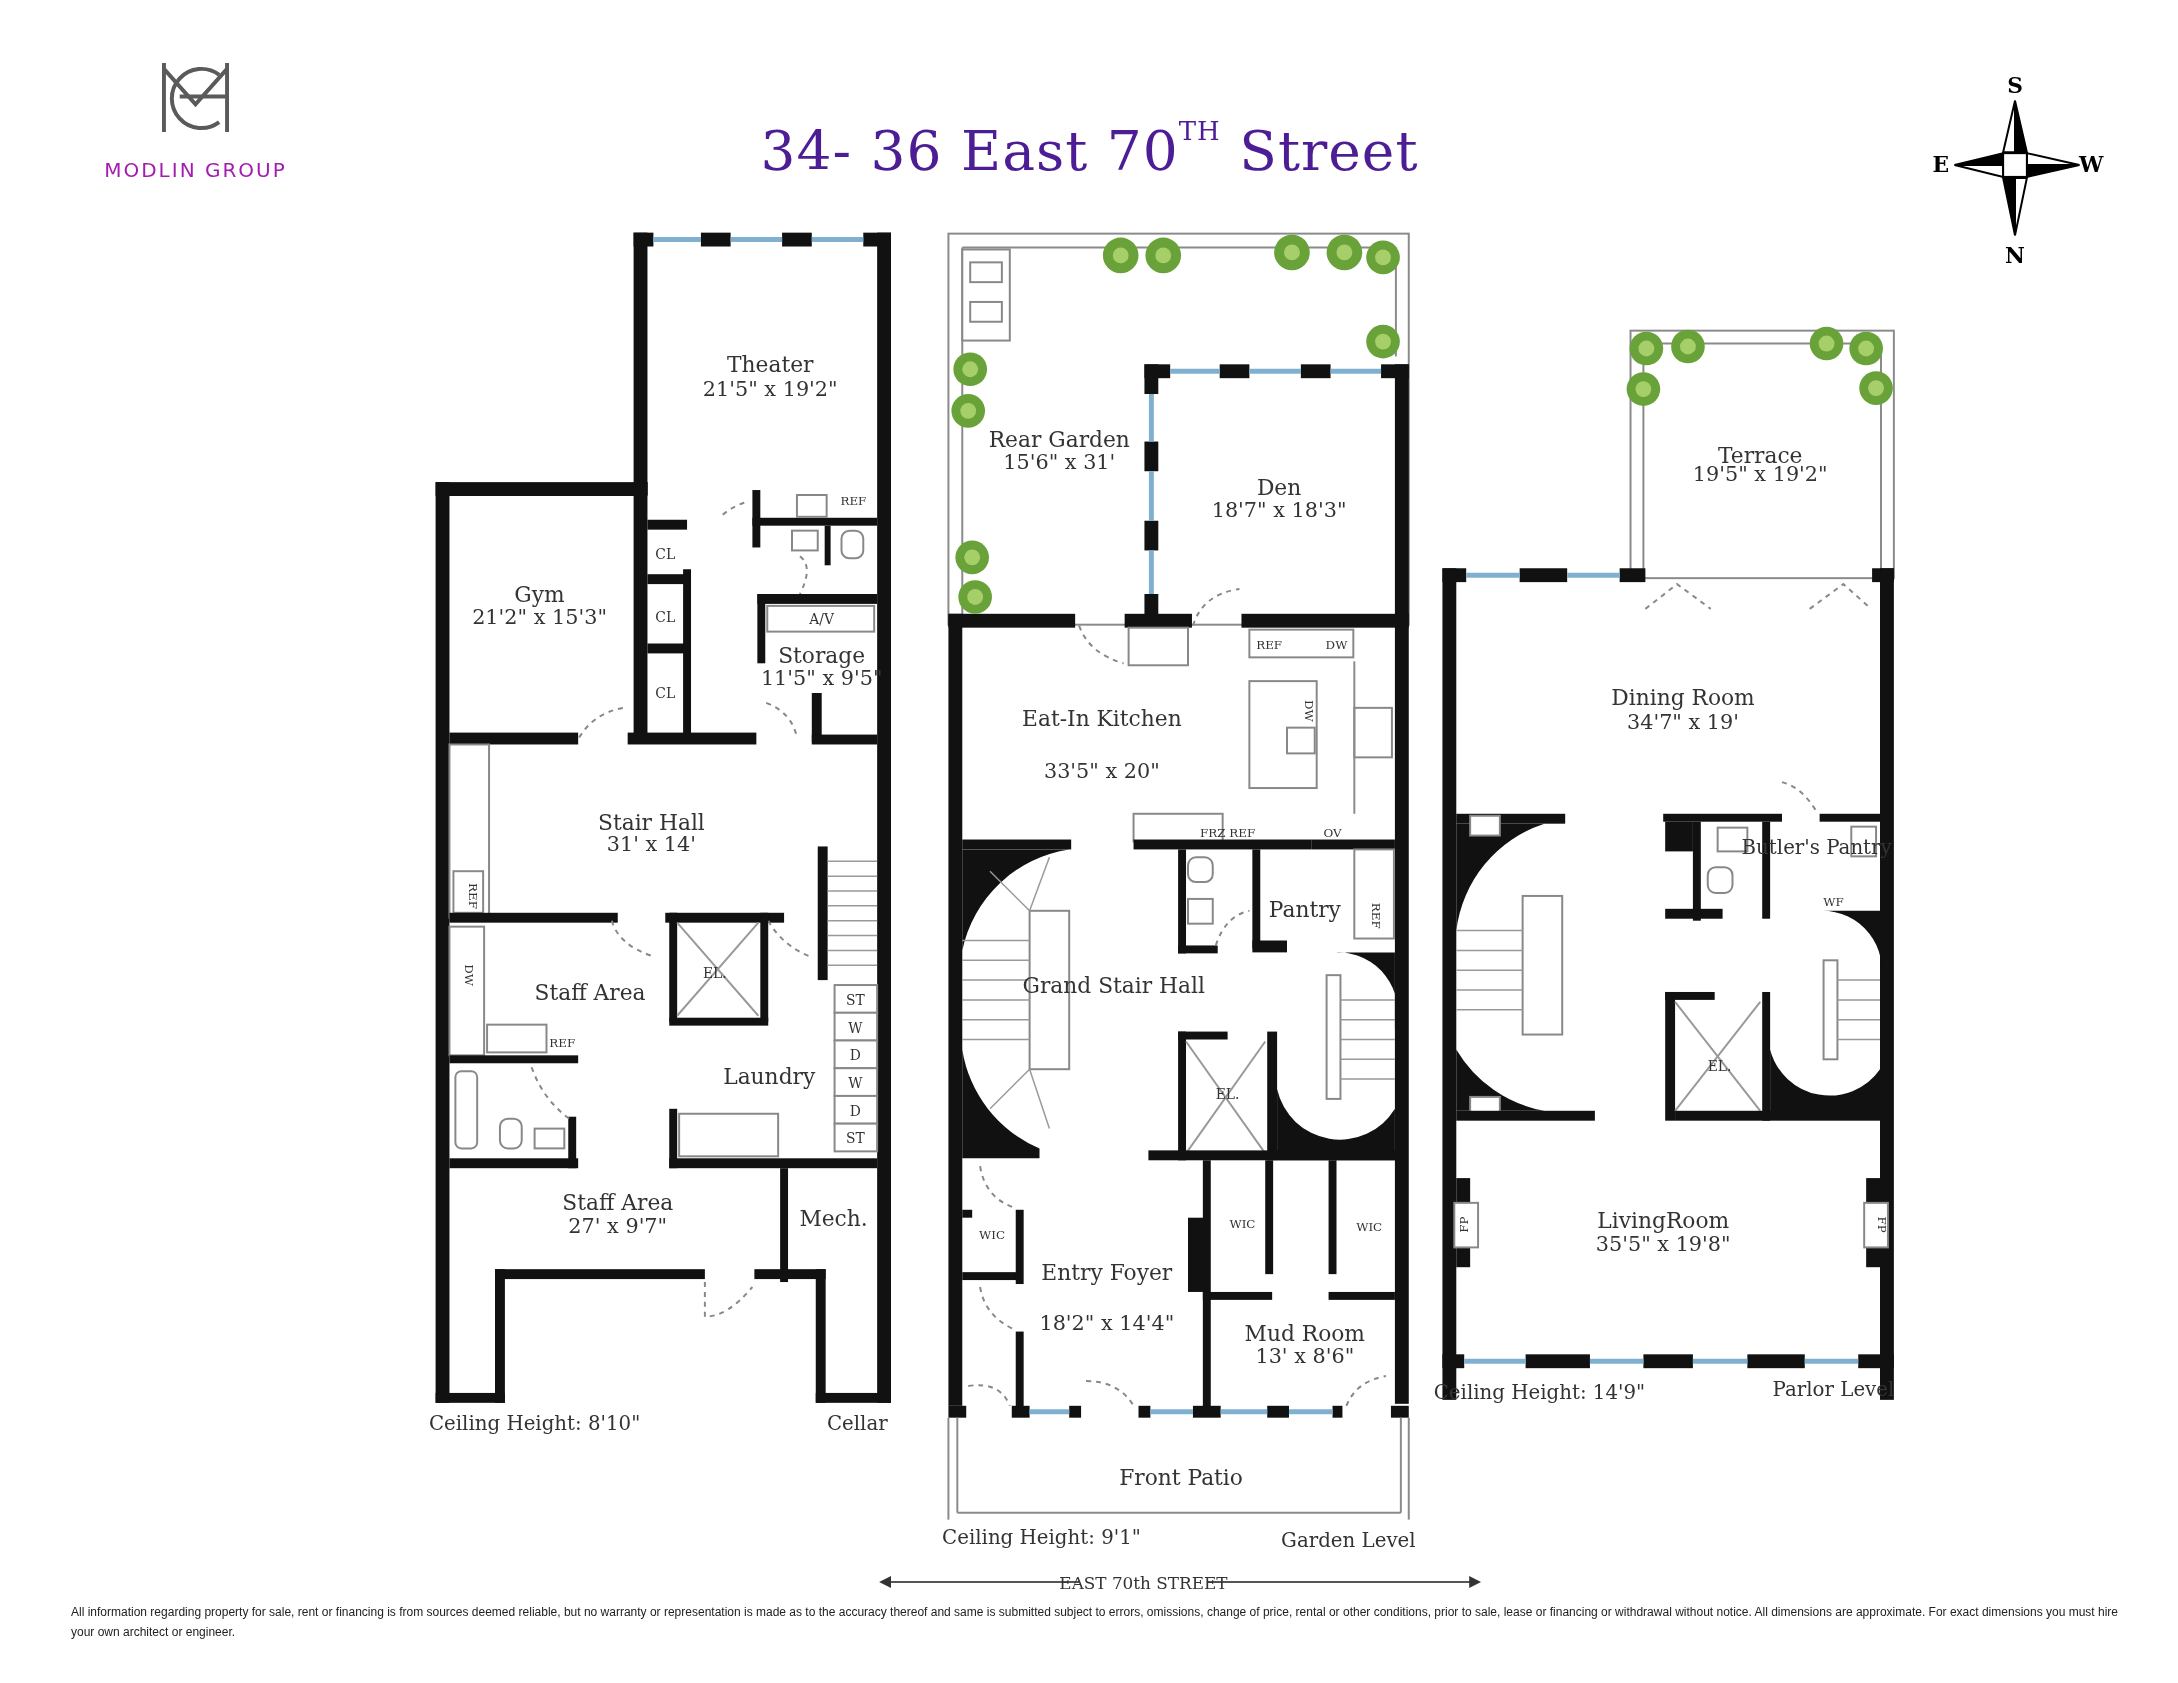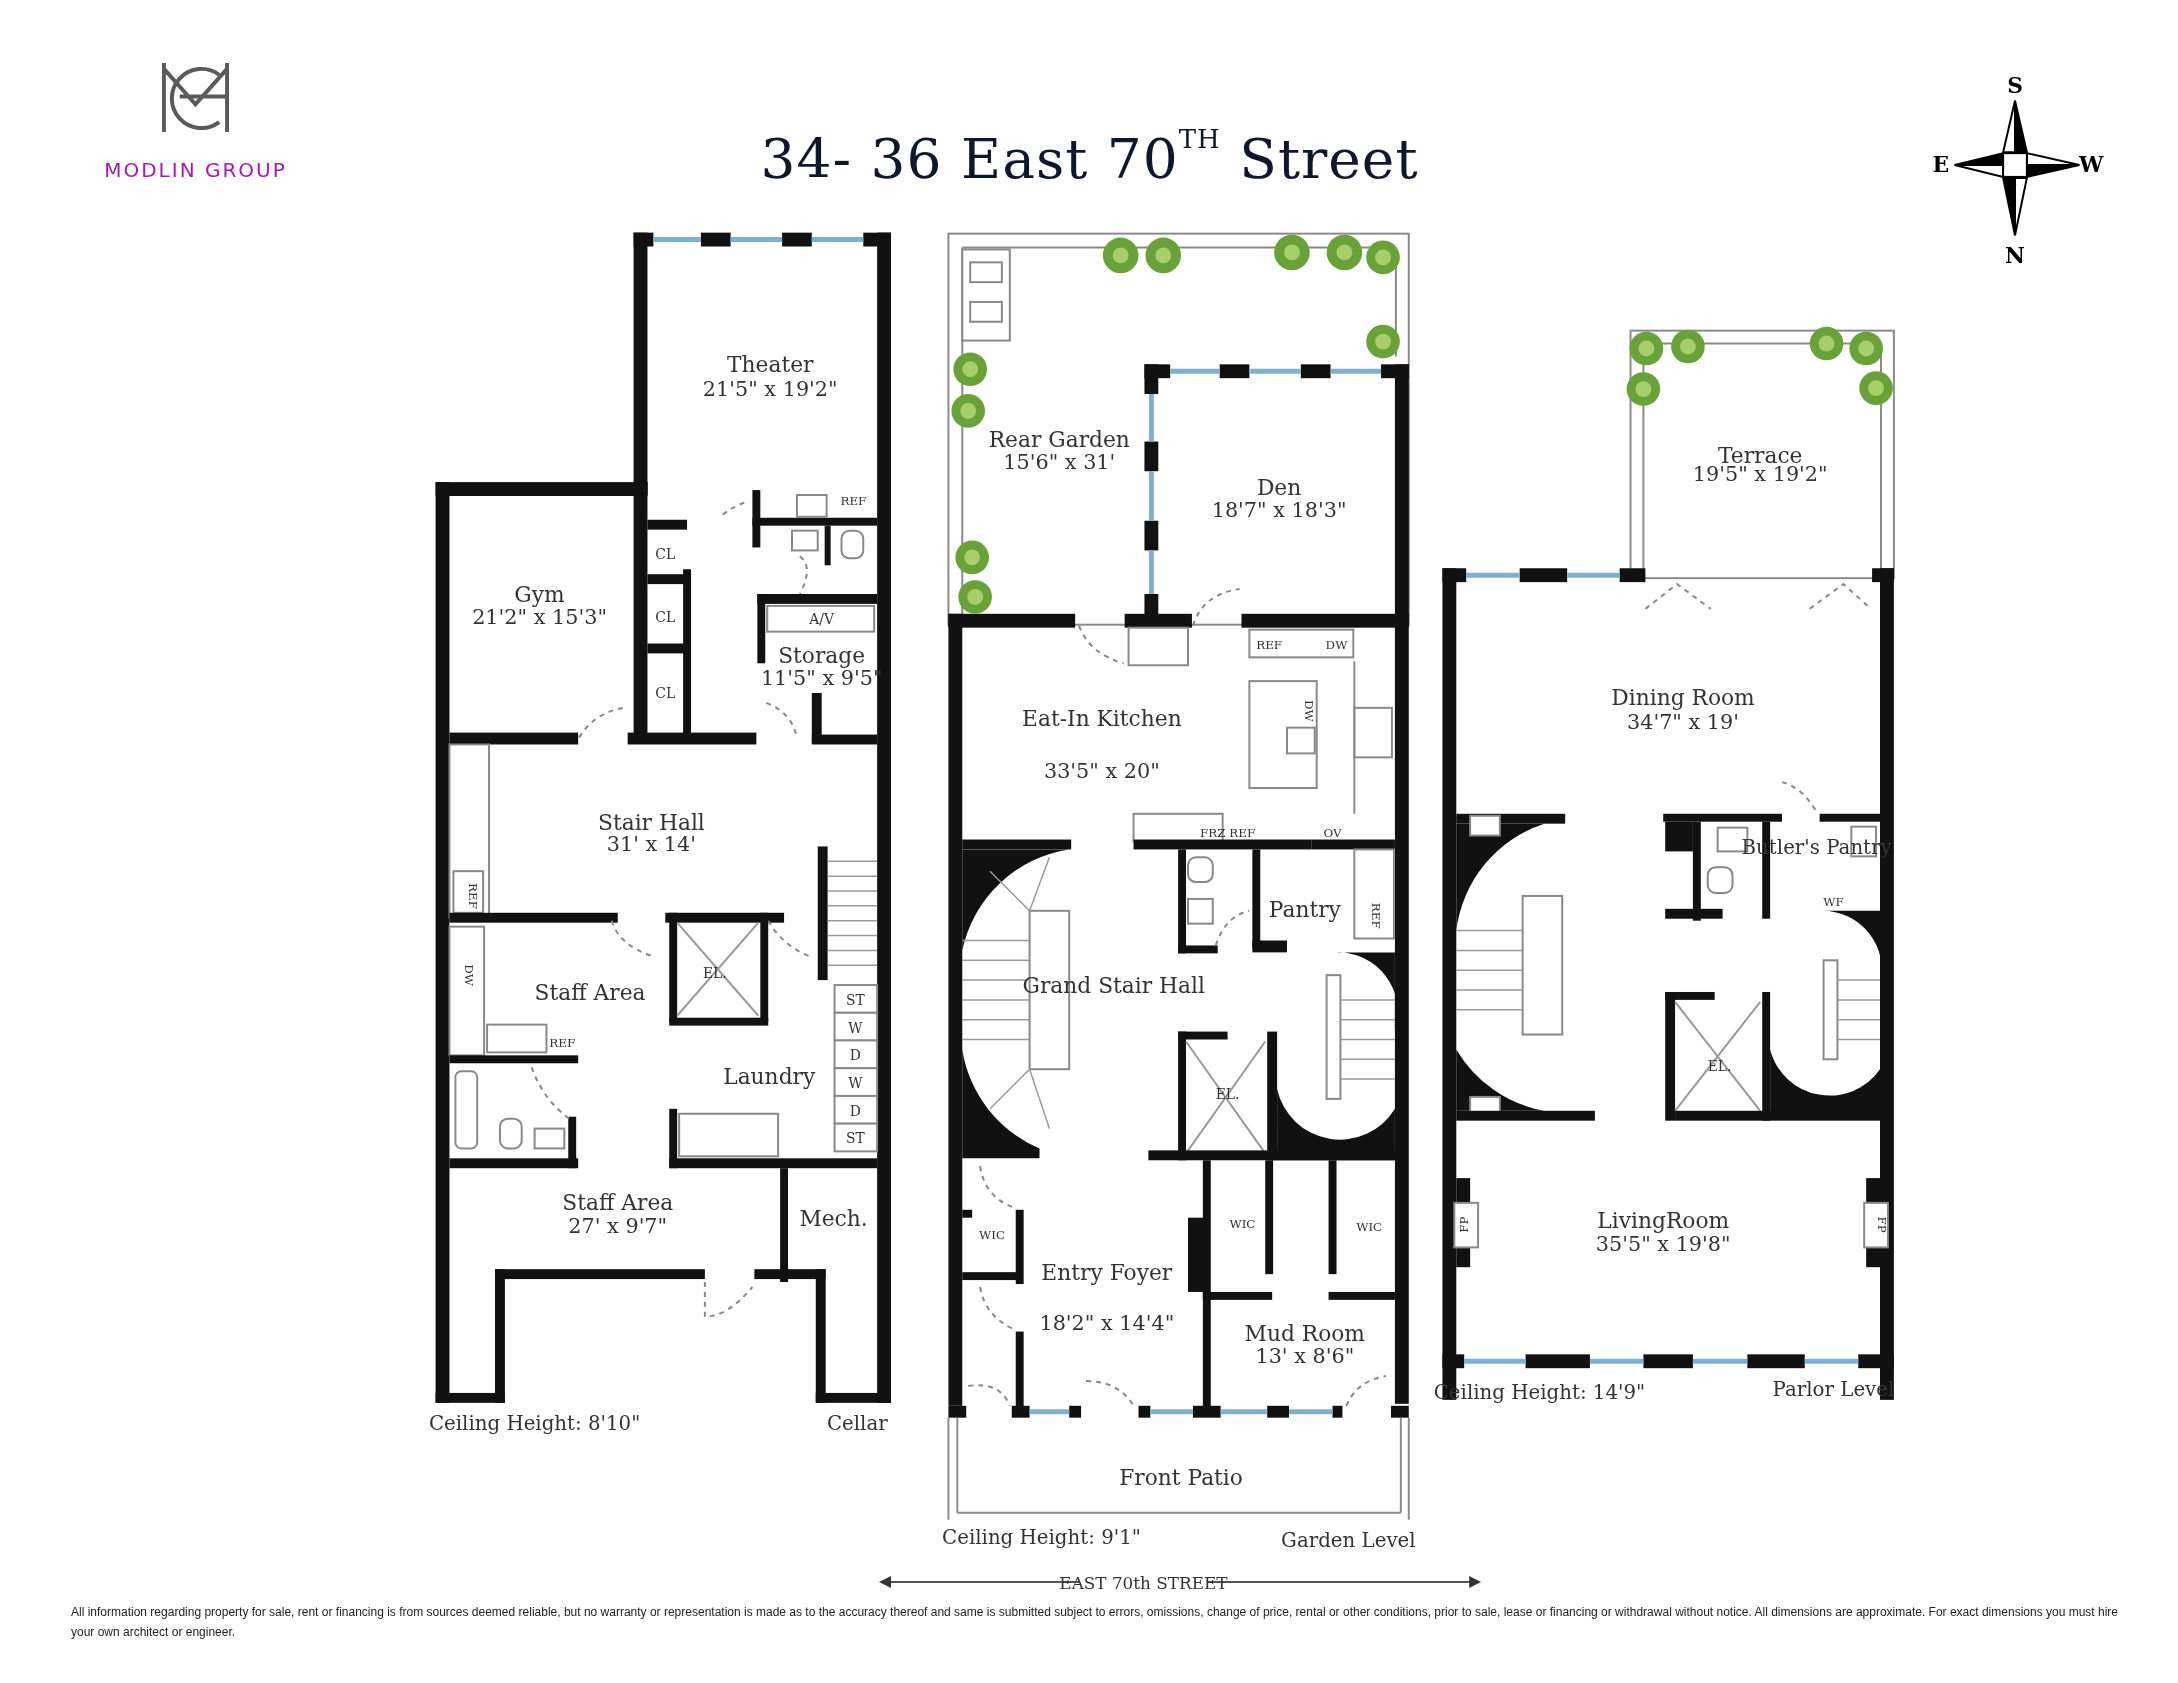--- a/index.html
+++ b/index.html
@@ -16,21 +16,21 @@
   .lbl.room { font-size: 22px; }
   .lbl.dim { font-size: 21px; }
   .lbl.small { font-size: 14px; }
   .lbl.tiny { font-size: 12px; }
   .lbl.caption { font-size: 20px; }
   .tree circle { fill: #6aa23a; }
   .tree circle.in { fill: #a6cf6a; }
   #logo { position: absolute; left: 67px; top: 61px; width: 257px; text-align: center; }
   #logo .mark { display: block; margin: 0 auto; }
   #logo .name { font-family: "DejaVu Sans", sans-serif; letter-spacing: 2px; color: #a21caf; font-size: 20px; margin-top: 24px; }
-  #title { position: absolute; left: 733px; top: 124px; width: 713px; text-align: center; font-family: "DejaVu Serif", serif; font-size: 55px; color: #0f172a; letter-spacing: 1px; font-weight: normal; }
+  #title { position: absolute; left: 733px; top: 116px; width: 713px; text-align: center; font-family: "DejaVu Serif", serif; font-size: 55px; color: #4c1d95; letter-spacing: 1px; font-weight: normal; }
   #title sup { font-size: 26px; vertical-align: 30px; }
   #compass { position: absolute; left: 1921px; top: 69px; width: 188px; height: 198px; }
   #disclaimer { position: absolute; left: 71px; top: 1602px; width: 2059px; font-family: "Liberation Sans", sans-serif; font-size: 12px; line-height: 20px; color: #222; }
 </style>
 </head>
 <body>
 
 <div id="logo">
   <svg class="mark" width="71" height="73" viewBox="0 0 72 74">
     <g fill="none" stroke="#5a5a5a" stroke-width="4">

